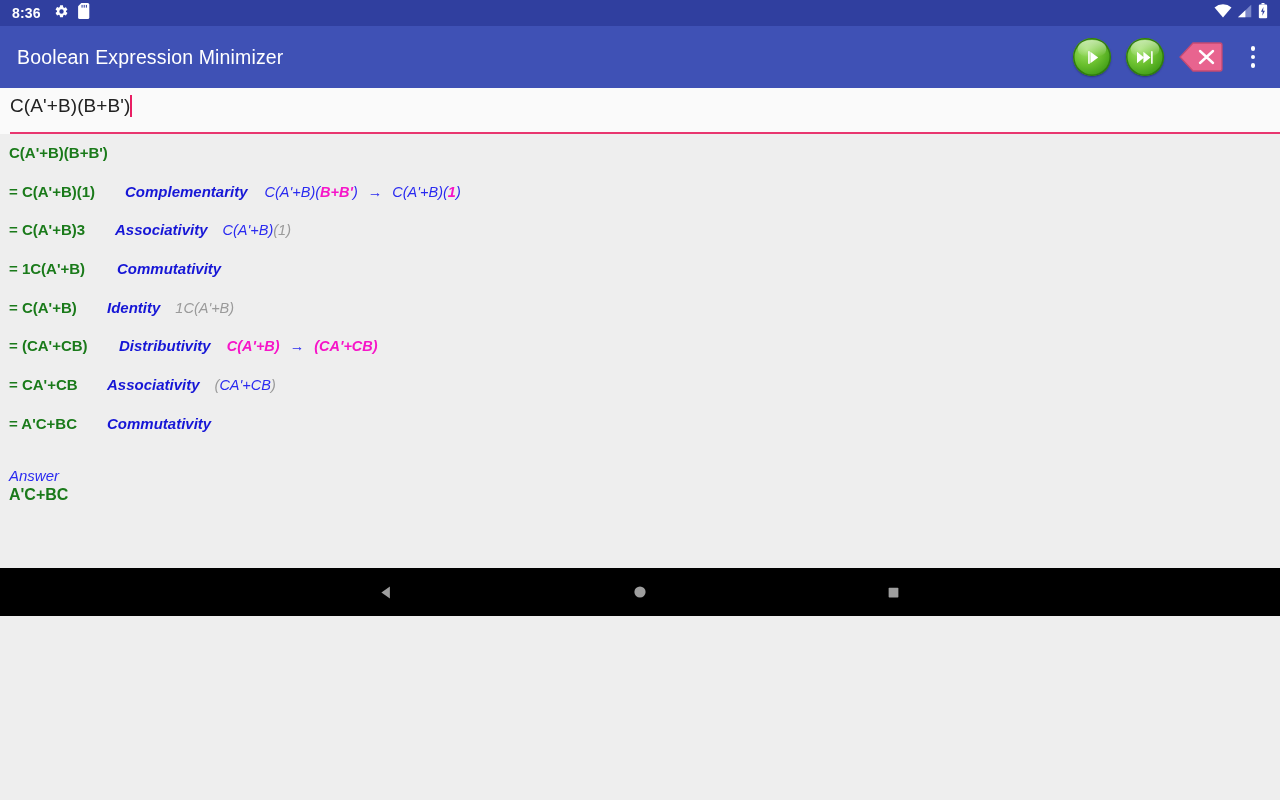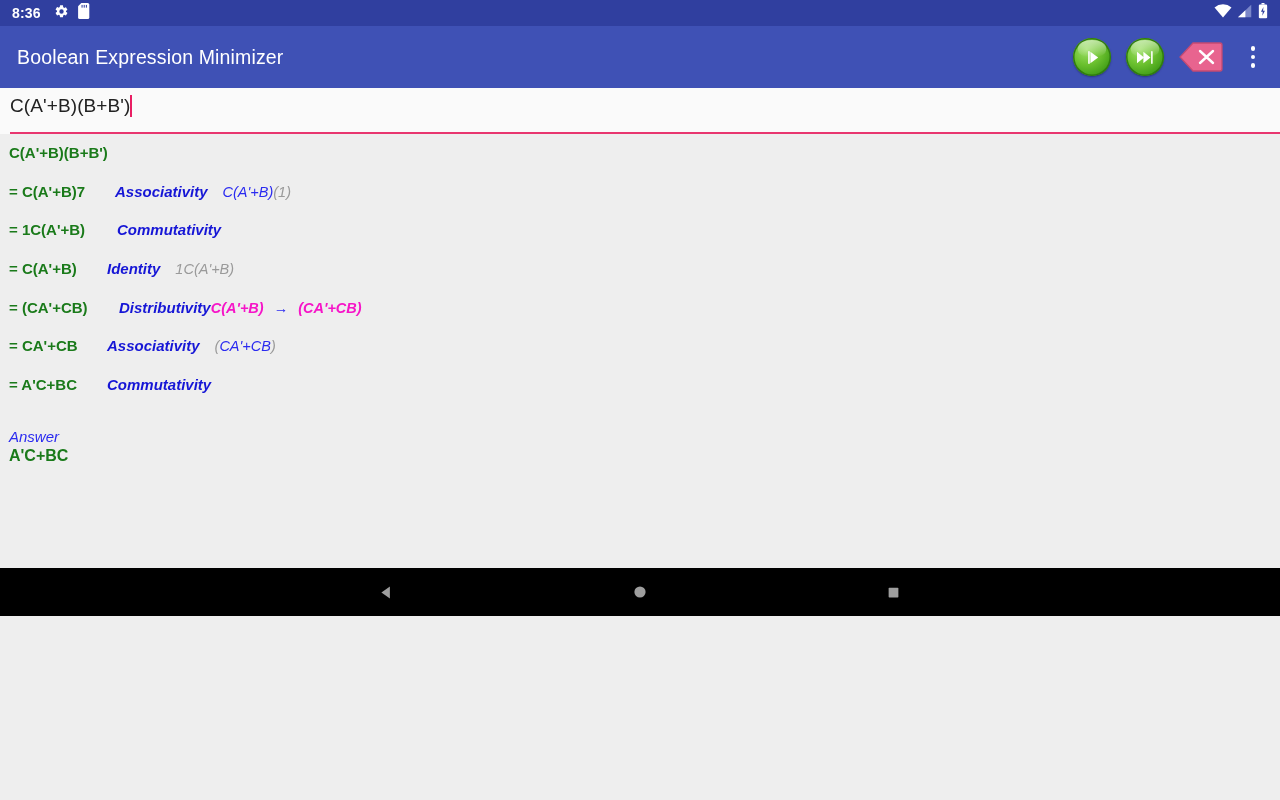--- a/index.html
+++ b/index.html
@@ -184,41 +184,46 @@
     <span class="caret"></span>
     <span class="input-underline"></span>
   </div>
 
   <div class="content">
 
     <div class="step-row">
       <span class="first-expr">C(A'+B)(B+B')</span>
     </div>
 
-
-    <div class="step-row">
-      <span class="step-expr" style="min-width:106px">= C(A'+B)7</span>
+    <div class="step-row">
+      <span class="step-expr" style="min-width:116px">= C(A'+B)(1)</span>
+      <span class="step-law" style="margin-right:17px">Complementarity</span>
+      <span class="step-detail"><span>C(A'+B)(</span><span class="hl">B+B'</span><span>)</span><span style="padding:0 10px" class="arrow">→</span><span>C(A'+B)(</span><span class="hl">1</span><span>)</span></span>
+    </div>
+
+    <div class="step-row">
+      <span class="step-expr" style="min-width:106px">= C(A'+B)3</span>
       <span class="step-law" style="margin-right:15px">Associativity</span>
       <span class="step-detail"><span>C(A'+B)</span><span class="gray">(1)</span></span>
     </div>
 
     <div class="step-row">
       <span class="step-expr" style="min-width:108px">= 1C(A'+B)</span>
       <span class="step-law">Commutativity</span>
     </div>
 
     <div class="step-row">
       <span class="step-expr" style="min-width:98px">= C(A'+B)</span>
       <span class="step-law" style="margin-right:15px">Identity</span>
       <span class="step-detail gray">1C(A'+B)</span>
     </div>
 
     <div class="step-row">
       <span class="step-expr" style="min-width:110px">= (CA'+CB)</span>
-      <span class="step-law" style="">Distributivity</span>
+      <span class="step-law" style="margin-right:16px">Distributivity</span>
       <span class="step-detail"><span class="alldetail-magenta">C(A'+B)</span><span style="padding:0 10px" class="arrow">→</span><span class="alldetail-magenta">(CA'+CB)</span></span>
     </div>
 
     <div class="step-row">
       <span class="step-expr" style="min-width:98px">= CA'+CB</span>
       <span class="step-law" style="margin-right:15px">Associativity</span>
       <span class="step-detail"><span class="gray">(</span><span>CA'+CB</span><span class="gray">)</span></span>
     </div>
 
     <div class="step-row">

